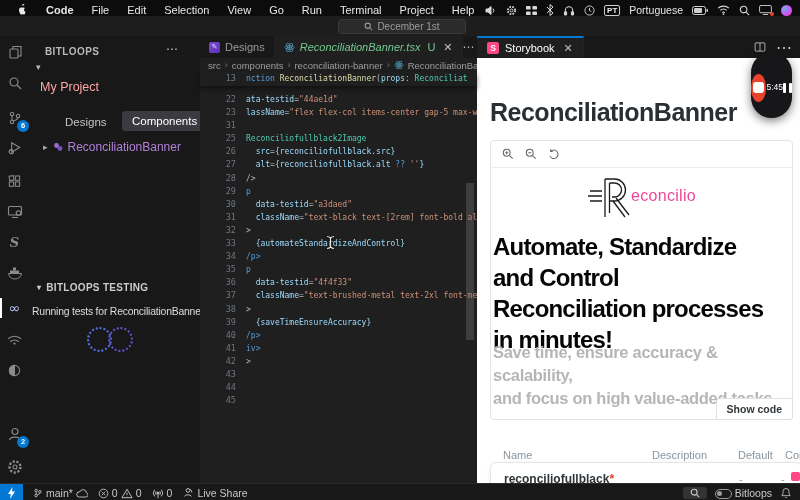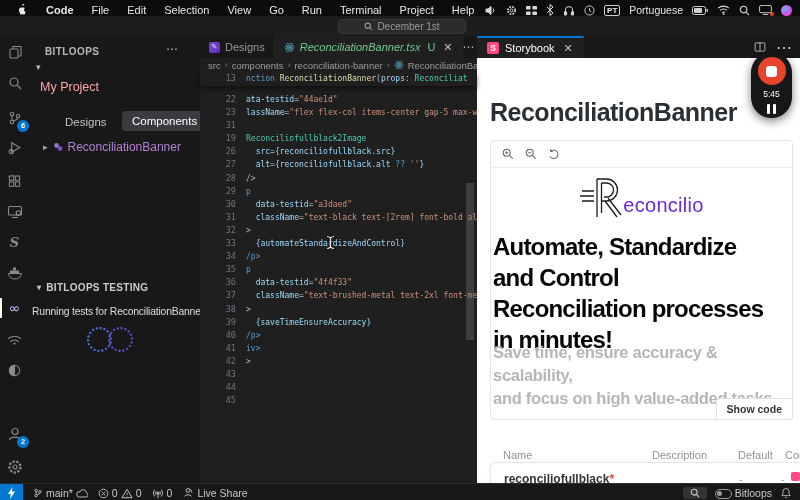--- a/index.html
+++ b/index.html
@@ -91,41 +91,41 @@
   .sb-actions{margin-left:auto;display:flex;align-items:center;gap:10px;color:#cccccc;padding-right:8px}
   .sb-content{position:absolute;left:0;top:22px;right:0;bottom:0;background:#ffffff;overflow:hidden}
   .sb-heading{position:absolute;left:13px;top:40px;font-size:25px;font-weight:bold;color:#2a2f33;
     letter-spacing:-.5px}
   .sb-card{position:absolute;left:13px;top:82px;width:301px;height:278px;border:1px solid #e4e4e4;
     border-radius:4px;background:#fff}
   .sb-toolbar{position:absolute;left:0;top:0;right:0;height:26px;border-bottom:1px solid #ececec;
     display:flex;align-items:center;gap:11px;padding-left:11px;color:#666}
   .sb-banner-logo{position:absolute;left:0;top:34px;width:100%;display:flex;align-items:flex-end;
     justify-content:center;gap:0}
-  .logo-text{font-size:20px;color:#6d28d9;letter-spacing:.3px;margin-bottom:4px}
+  .logo-text{font-size:16px;color:#ec4899;letter-spacing:.3px;margin-bottom:16px}
   .sb-banner-title{position:absolute;left:2px;top:90px;width:298px;font-size:24px;font-weight:bold;
     color:#060606;line-height:31px;letter-spacing:-.8px;white-space:pre-line}
   .sb-banner-sub{position:absolute;left:2px;top:200px;width:300px;font-size:16.5px;font-weight:bold;
     color:#b6b6b6;line-height:23px;letter-spacing:-.3px;white-space:pre-line}
   .show-code{position:absolute;right:-1px;bottom:-1px;background:#fff;border:1px solid #dfdfdf;
     border-radius:4px 0 3px 0;padding:4px 10px;font-size:10.5px;font-weight:bold;color:#30363a}
   .sb-headers{position:absolute;left:0;top:391px;right:0;height:14px;font-size:11px;color:#8a959e}
   .sb-th{position:absolute;top:0}
   .sb-row{position:absolute;left:13px;top:404px;width:310px;height:40px;background:#fff;
     border:1px solid #e6e6e6;border-radius:6px 6px 0 0;box-shadow:0 1px 4px rgba(0,0,0,.08)}
   .row-name{position:absolute;left:13px;top:9px;font-size:12px;font-weight:bold;color:#2e3438}
   .req{color:#e0442c}
   .row-desc{position:absolute;left:162px;top:28px;font-family:Liberation Mono, monospace;
     font-size:10px;color:#6c6c6c}
   .row-def{position:absolute;left:248px;top:10px;font-size:11px;color:#999}
   .row-ctl{position:absolute;left:290px;top:10px;font-size:11px;color:#999}
   .row-pink{position:absolute;left:300px;top:9px;width:9px;height:9px;border-radius:2px;background:#ff4785}
   
   .recorder{position:absolute;left:751px;top:52px;width:41px;height:66px;background:#17171a;
-    border-radius:21px;box-shadow:0 3px 10px rgba(0,0,0,.5);display:flex;flex-direction:column;
+    border-radius:21px;box-shadow:0 3px 10px rgba(0,0,0,.5);display:flex;flex-direction:row;
     align-items:center;z-index:20}
   .stop{width:28px;height:28px;border-radius:50%;background:#e8432d;margin-top:5px;display:flex;
     align-items:center;justify-content:center}
   .stop-sq{width:11px;height:11px;border-radius:3px;background:#fff}
   .rec-time{color:#fff;font-size:8.5px;margin-top:4px}
   .pausebtn{display:flex;gap:3px;margin-top:5px}
   .pausebtn i{width:3px;height:10px;background:#fff;border-radius:1px}
   
   .statusbar{position:absolute;left:0;top:483px;width:800px;height:17px;background:#181818;
     border-top:1px solid #2b2b2b;display:flex;align-items:center;font-size:10.5px;color:#c8c8c8}
@@ -390,21 +390,21 @@
         </span>
         <span>ReconciliationBan</span>
       </div>
     <div class="sticky" id="sticky">
         <div class="code-line"><span class="gutter">13</span><span class="code-body"><span class="c-kw">nction </span><span class="c-fn">ReconciliationBanner</span><span class="c-punc">(</span><span class="c-attr">props</span><span class="c-punc">: </span><span class="c-type">Reconciliat</span></span></div>
       </div>
     <div class="codewrap" id="code">
         <div class="code-line"><span class="gutter">22</span><span class="code-body"><span class="c-attr">ata-testid</span><span class="c-punc">=</span><span class="c-str">"44ae1d"</span></span></div>
         <div class="code-line"><span class="gutter">23</span><span class="code-body"><span class="c-attr">lassName</span><span class="c-punc">=</span><span class="c-str">"flex flex-col items-center gap-5 max-w</span></span></div>
         <div class="code-line"><span class="gutter">31</span><span class="code-body"></span></div>
-        <div class="code-line"><span class="gutter">19</span><span class="code-body"><span class="c-type">Reconciliofullblack2Image</span></span></div>
+        <div class="code-line"><span class="gutter">25</span><span class="code-body"><span class="c-type">Reconciliofullblack2Image</span></span></div>
         <div class="code-line"><span class="gutter">26</span><span class="code-body"><span class="c-attr">  src</span><span class="c-punc">=</span><span class="c-expr">{reconciliofullblack.src}</span></span></div>
         <div class="code-line"><span class="gutter">27</span><span class="code-body"><span class="c-attr">  alt</span><span class="c-punc">=</span><span class="c-expr">{reconciliofullblack.alt </span><span class="c-op">??</span><span class="c-str"> ''</span><span class="c-expr">}</span></span></div>
         <div class="code-line"><span class="gutter">28</span><span class="code-body"><span class="c-punc">/&gt;</span></span></div>
         <div class="code-line"><span class="gutter">29</span><span class="code-body"><span class="c-tag">p</span></span></div>
         <div class="code-line"><span class="gutter">30</span><span class="code-body"><span class="c-attr">  data-testid</span><span class="c-punc">=</span><span class="c-str">"a3daed"</span></span></div>
         <div class="code-line"><span class="gutter">31</span><span class="code-body"><span class="c-attr">  className</span><span class="c-punc">=</span><span class="c-str">"text-black text-[2rem] font-bold ali</span></span></div>
         <div class="code-line"><span class="gutter">32</span><span class="code-body"><span class="c-punc">&gt;</span></span></div>
         <div class="code-line"><span class="gutter">33</span><span class="code-body"><span class="c-expr">  {automateStandardizeAndControl}</span></span></div>
         <div class="code-line"><span class="gutter">34</span><span class="code-body"><span class="c-tag">/p&gt;</span></span></div>
         <div class="code-line"><span class="gutter">35</span><span class="code-body"><span class="c-tag">p</span></span></div>

